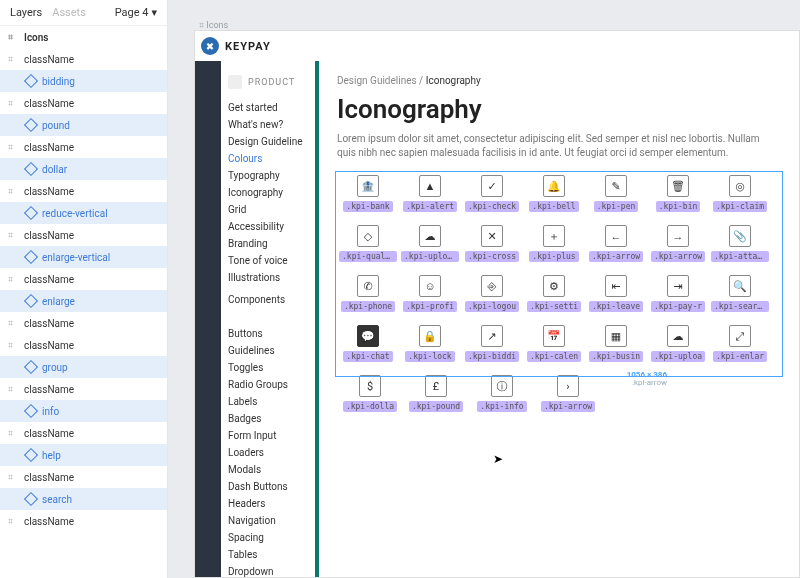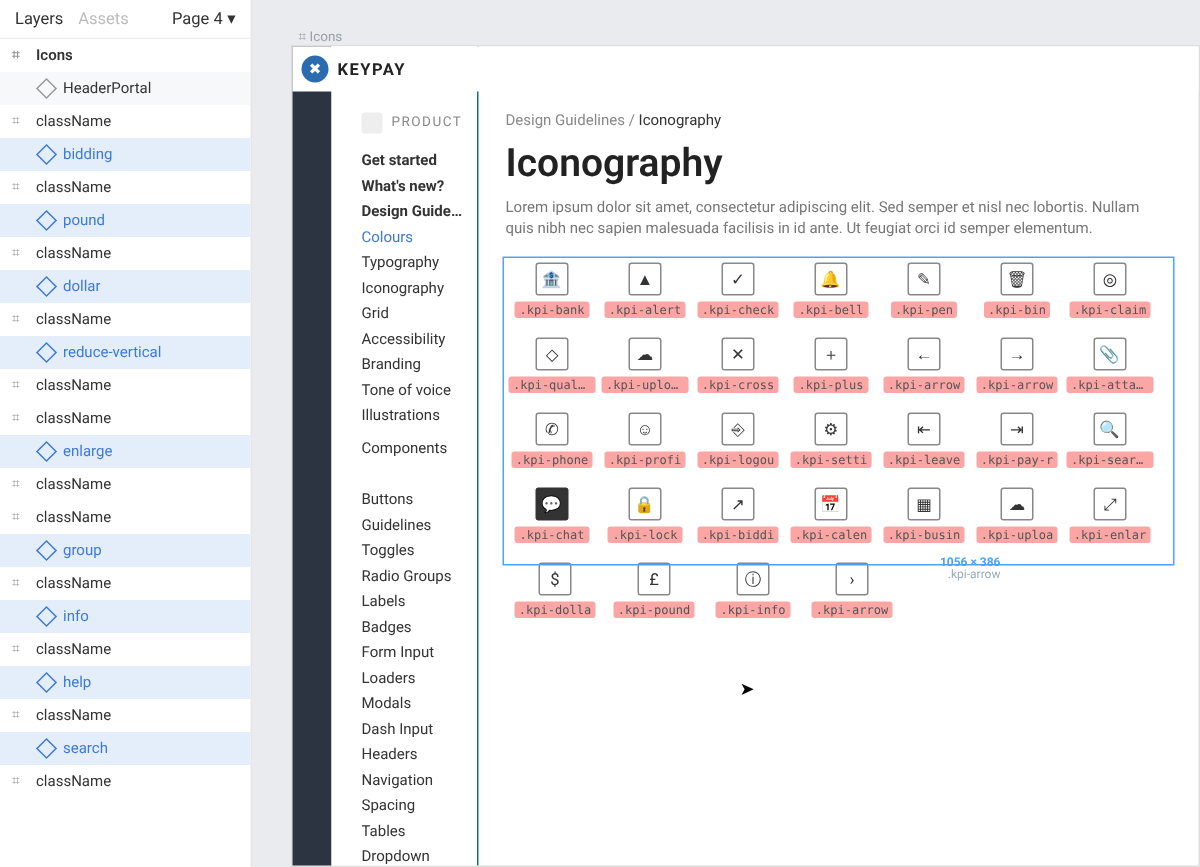--- a/index.html
+++ b/index.html
@@ -21,39 +21,39 @@
 .layer-row.alt{background:#f7f8fa}
 .layer-row .lbl{white-space:nowrap;overflow:hidden;text-overflow:ellipsis}
 .layers-body{flex:1;overflow:hidden}
 .main{flex:1;display:flex;flex-direction:column;position:relative;background:#e9ebee}
 .frame-label{position:absolute;top:20px;left:31px;font-size:9px;color:#9aa0a6}
 .canvas{position:absolute;top:30px;left:26px;right:0;bottom:0;background:#fff;display:flex;border:1px solid #ddd}
 .dark-rail{width:26px;background:#2b3440}
 .brand-bar{position:absolute;top:0;left:0;right:0;height:30px;display:flex;align-items:center;padding-left:6px;background:#fff}
 .brand-logo{width:18px;height:18px;border-radius:50%;background:#2b6cb0;margin-right:6px;display:inline-flex;align-items:center;justify-content:center;color:#fff;font-size:10px}
 .brand-name{font-weight:700;letter-spacing:1px;font-size:11px;color:#222}
-.nav-col{width:98px;background:#fff;border-right:1px solid #0f766e;padding:44px 8px 8px 20px}
+.nav-col{width:98px;background:#fff;border-right:4px solid #0f766e;padding:44px 8px 8px 7px}
 .nav-title{display:flex;align-items:center;gap:6px;color:#888;letter-spacing:1px;font-size:9px;margin-bottom:10px}
 .nav-title .sq{width:14px;height:14px;background:#eee;border-radius:2px}
 .nav-item{font-size:10px;color:#333;padding:3px 0;cursor:pointer;white-space:nowrap;overflow:hidden;text-overflow:ellipsis}
-.nav-item.b{font-weight:700}
+.nav-item.b{font-weight:400}
 .nav-item.sel{color:#3d7ad6}
 .nav-head{font-size:10px;font-weight:400;margin-top:8px;margin-bottom:20px}
 .content{flex:1;padding:44px 28px 10px 18px;overflow:hidden}
 .breadcrumb{font-size:10px;color:#888;margin-bottom:8px}
 .breadcrumb .cur{color:#333}
 .h1{font-size:26px;font-weight:600;margin-bottom:8px;color:#222}
 .lead{font-size:10px;color:#777;line-height:1.35;margin-bottom:12px;max-width:430px}
 .icon-grid{position:relative}
 .sel-box{position:absolute;top:0;left:-2px;right:-12px;height:206px;border:1px solid #4aa3ff;pointer-events:none}
 .icon-row{display:flex}
 .icon-cell{width:66px;text-align:center;padding:4px 0 6px 0}
 .icon-cell .ic{width:22px;height:22px;border:1px solid #888;border-radius:2px;margin:0 auto 4px auto;display:flex;align-items:center;justify-content:center;font-size:11px;color:#333;background:#fff}
 .icon-cell .ic.dark{background:#333;color:#fff;border-color:#333}
-.icon-cell .cap{display:inline-block;background:#fca5a5;border-radius:2px;font-size:8px;color:#555;padding:1px 3px;max-width:58px;white-space:nowrap;overflow:hidden;text-overflow:ellipsis;font-family:monospace}
+.icon-cell .cap{display:inline-block;background:#c4b5fd;border-radius:2px;font-size:8px;color:#555;padding:1px 3px;max-width:58px;white-space:nowrap;overflow:hidden;text-overflow:ellipsis;font-family:monospace}
 .dim-lbl{font-size:8px;color:#4aa3ff;text-align:right;width:66px;line-height:1}
 .dim-lbl .sub{color:#9ab;display:block}
 .cursor{position:absolute;top:452px;left:325px;font-size:12px;color:#000;pointer-events:none}
 </style>
 </head>
 <body>
 
 <div class="app">
   <aside class="left-panel">
     <div class="lp-head">
@@ -63,25 +63,20 @@
       <span class="page">
         <span>Page 4</span>
         <span>▾</span>
       </span>
     </div>
     <div class="layers-body" id="layers-body">
         <div class="layer-row top">
           <span class="gi">⌗</span>
           <span class="lbl">Icons</span>
         </div>
-        <div class="layer-row alt">
-          <span style="width: 6px;"></span>
-          <span class="di g"></span>
-          <span class="lbl">HeaderPortal</span>
-        </div>
         <div class="layer-row ">
           <span class="gi">⌗</span>
           <span class="lbl">className</span>
         </div>
         <div class="layer-row sel">
           <span style="width: 6px;"></span>
           <span class="di"></span>
           <span class="lbl">bidding</span>
         </div>
         <div class="layer-row ">
@@ -107,20 +102,25 @@
           <span class="lbl">className</span>
         </div>
         <div class="layer-row sel">
           <span style="width: 6px;"></span>
           <span class="di"></span>
           <span class="lbl">reduce-vertical</span>
         </div>
         <div class="layer-row ">
           <span class="gi">⌗</span>
           <span class="lbl">className</span>
+        </div>
+        <div class="layer-row sel">
+          <span style="width: 6px;"></span>
+          <span class="di"></span>
+          <span class="lbl">enlarge-vertical</span>
         </div>
         <div class="layer-row ">
           <span class="gi">⌗</span>
           <span class="lbl">className</span>
         </div>
         <div class="layer-row sel">
           <span style="width: 6px;"></span>
           <span class="di"></span>
           <span class="lbl">enlarge</span>
         </div>
@@ -206,21 +206,21 @@
         <div id="nav-comp">
             <div class="nav-item">Buttons</div>
             <div class="nav-item">Guidelines</div>
             <div class="nav-item">Toggles</div>
             <div class="nav-item">Radio Groups</div>
             <div class="nav-item">Labels</div>
             <div class="nav-item">Badges</div>
             <div class="nav-item">Form Input</div>
             <div class="nav-item">Loaders</div>
             <div class="nav-item">Modals</div>
-            <div class="nav-item">Dash Input</div>
+            <div class="nav-item">Dash Buttons</div>
             <div class="nav-item">Headers</div>
             <div class="nav-item">Navigation</div>
             <div class="nav-item">Spacing</div>
             <div class="nav-item">Tables</div>
             <div class="nav-item">Dropdown</div>
             <div class="nav-item">Tabs</div>
           </div>
       </nav>
 
       <section class="content">

